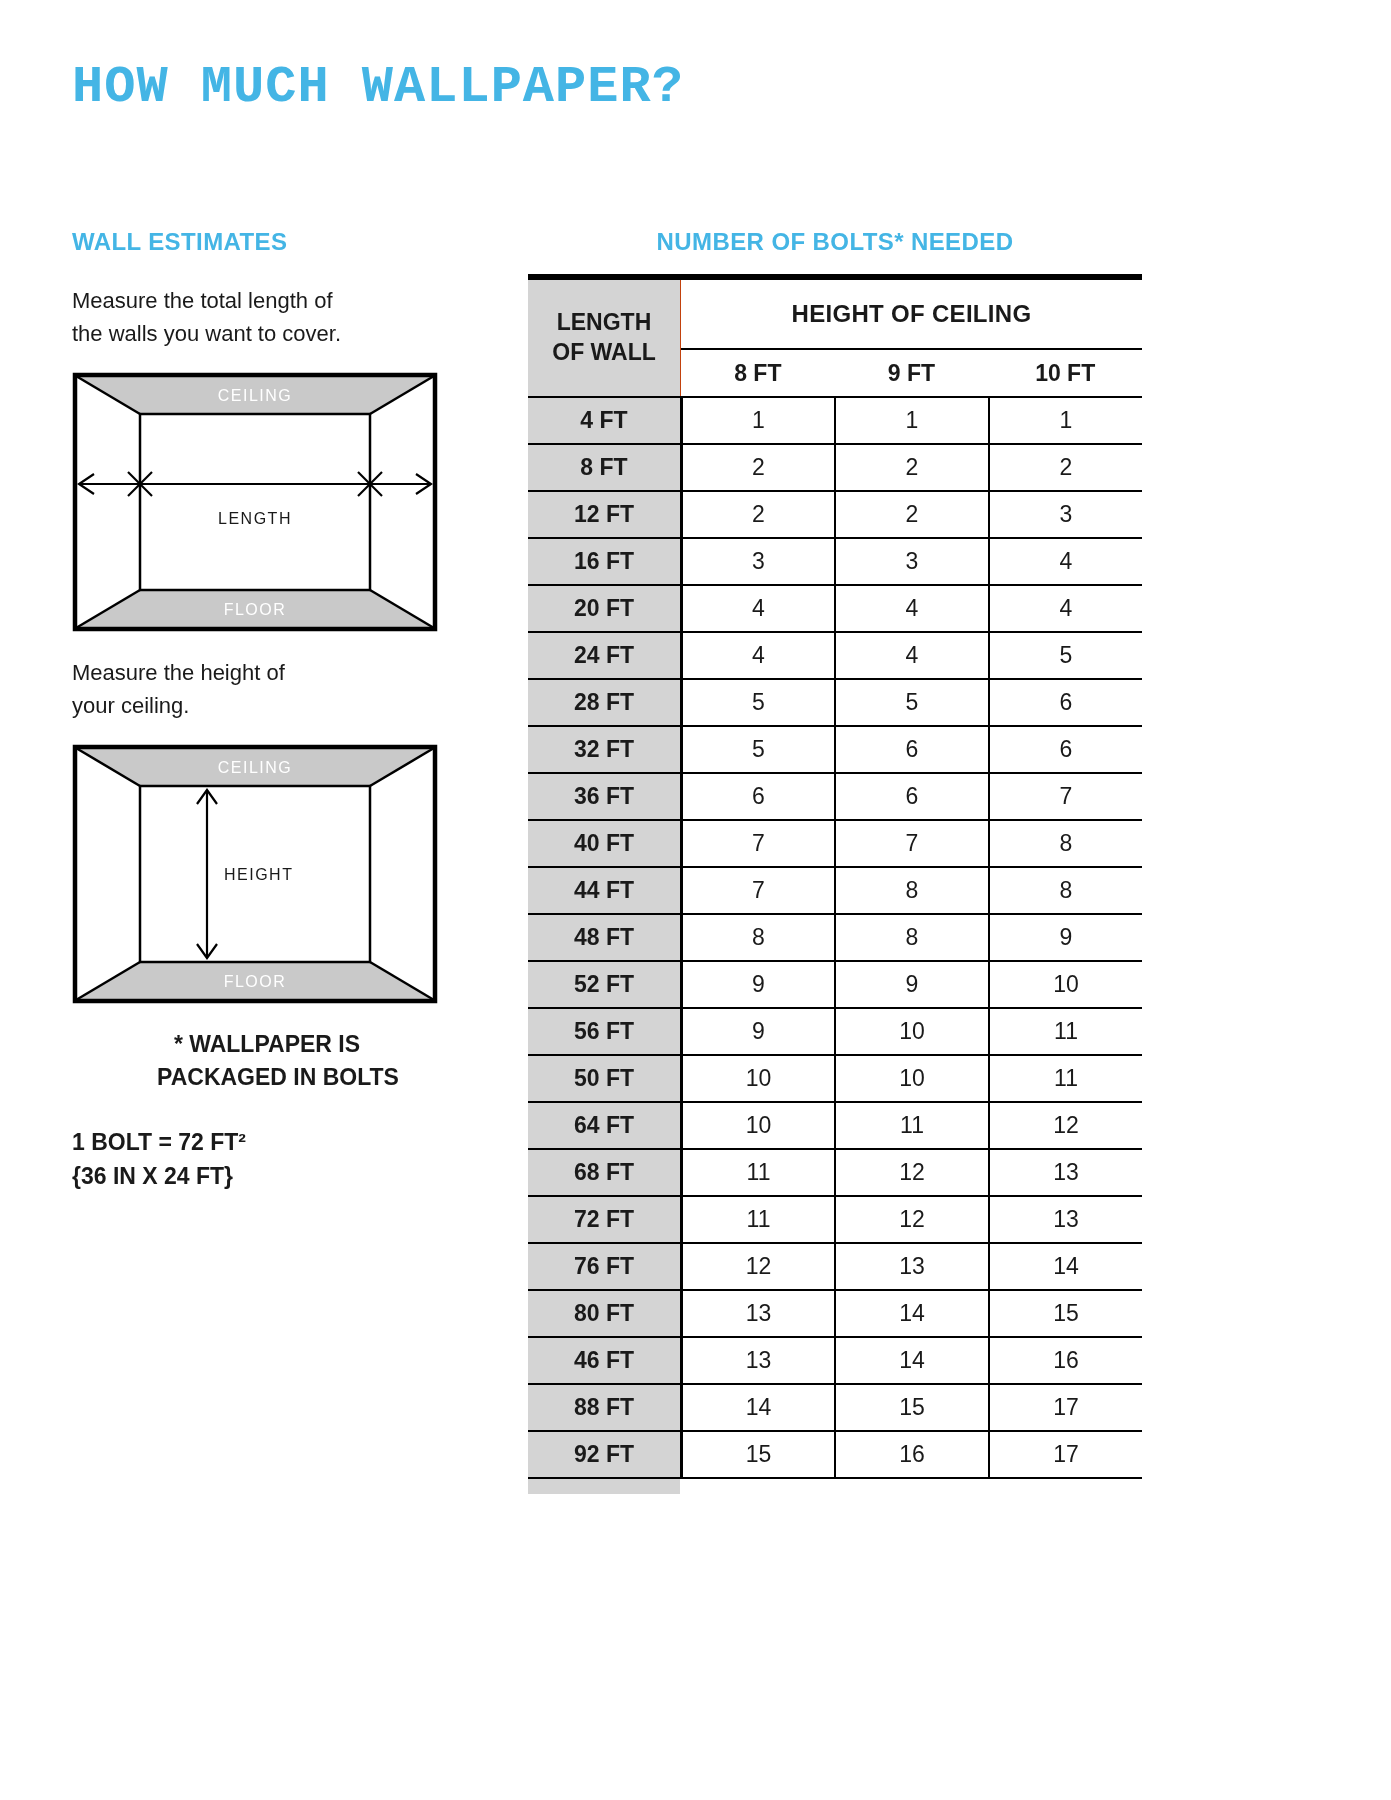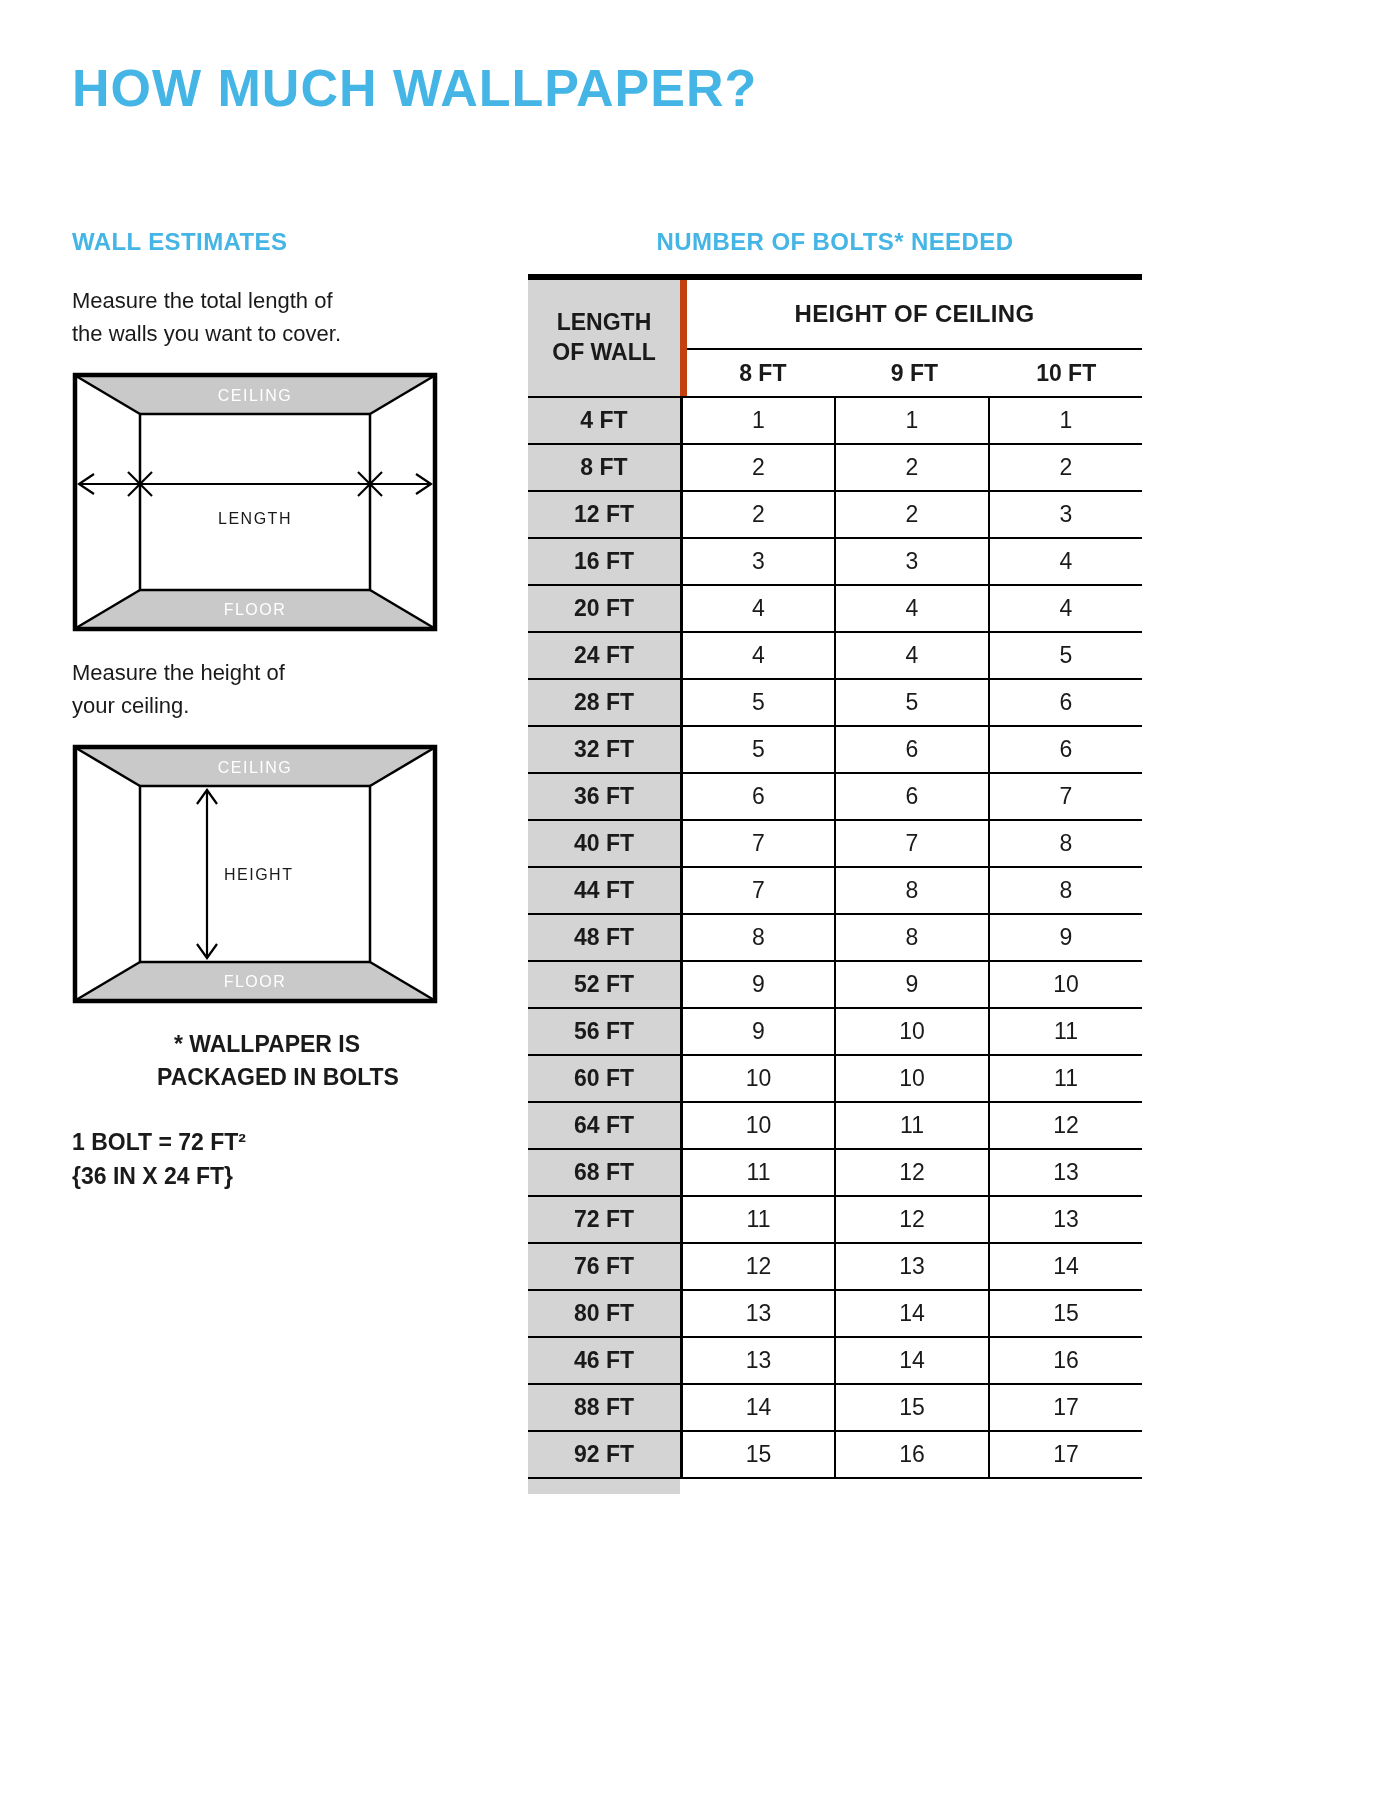--- a/index.html
+++ b/index.html
@@ -6,21 +6,21 @@
   html, body { background: #ffffff; }
   body {
     width: 1391px; height: 1800px;
     position: relative;
     font-family: "Liberation Sans", sans-serif;
     color: #1a1a1a;
   }
   .page-title {
     position: absolute; left: 72px; top: 58px;
     font-size: 52px; font-weight: bold;
-    color: var(--accent); letter-spacing: 1px;
+    color: var(--accent); letter-spacing: 1px; font-family: Liberation Mono, monospace;
   }
   .left-col { position: absolute; left: 72px; top: 228px; width: 390px; }
   .section-title {
     font-size: 24px; font-weight: bold; color: var(--accent);
     letter-spacing: 0.4px; margin-bottom: 28px;
   }
   .step {
     font-size: 22px; line-height: 1.5;
     white-space: pre-line; margin-bottom: 22px;
   }
@@ -45,21 +45,21 @@
   .bolts-table { border-top: 6px solid #000; width: 614px; }
   .thead { display: grid; grid-template-columns: 152px 462px; border-bottom: 2.5px solid #000; }
   .left-head {
     background: var(--cell_gray);
     display: flex; align-items: center; justify-content: center;
   }
   .left-head span {
     font-weight: bold; font-size: 23px; text-align: center;
     white-space: pre-line; line-height: 1.3;
   }
-  .head-right { border-left: 7px solid #c2410c; }
+  .head-right { border-left: 1px solid #c2410c; }
   .group-head {
     height: 70px; display: flex; align-items: center; justify-content: center;
     font-weight: bold; font-size: 24px; letter-spacing: 0.3px;
     border-bottom: 2.5px solid #000;
   }
   .sub-heads { height: 46px; display: grid; grid-template-columns: 1fr 1fr 1fr; }
   .sub-heads > div {
     display: flex; align-items: center; justify-content: center;
     font-weight: bold; font-size: 23px;
   }
@@ -254,21 +254,21 @@
   </div>
 
   <div class="trow">
     <div class="cell lcell">56 FT</div>
     <div class="cell vcell v-first">9</div>
     <div class="cell vcell">10</div>
     <div class="cell vcell">11</div>
   </div>
 
   <div class="trow">
-    <div class="cell lcell">60 FT</div>
+    <div class="cell lcell">50 FT</div>
     <div class="cell vcell v-first">10</div>
     <div class="cell vcell">10</div>
     <div class="cell vcell">11</div>
   </div>
 
   <div class="trow">
     <div class="cell lcell">64 FT</div>
     <div class="cell vcell v-first">10</div>
     <div class="cell vcell">11</div>
     <div class="cell vcell">12</div>

